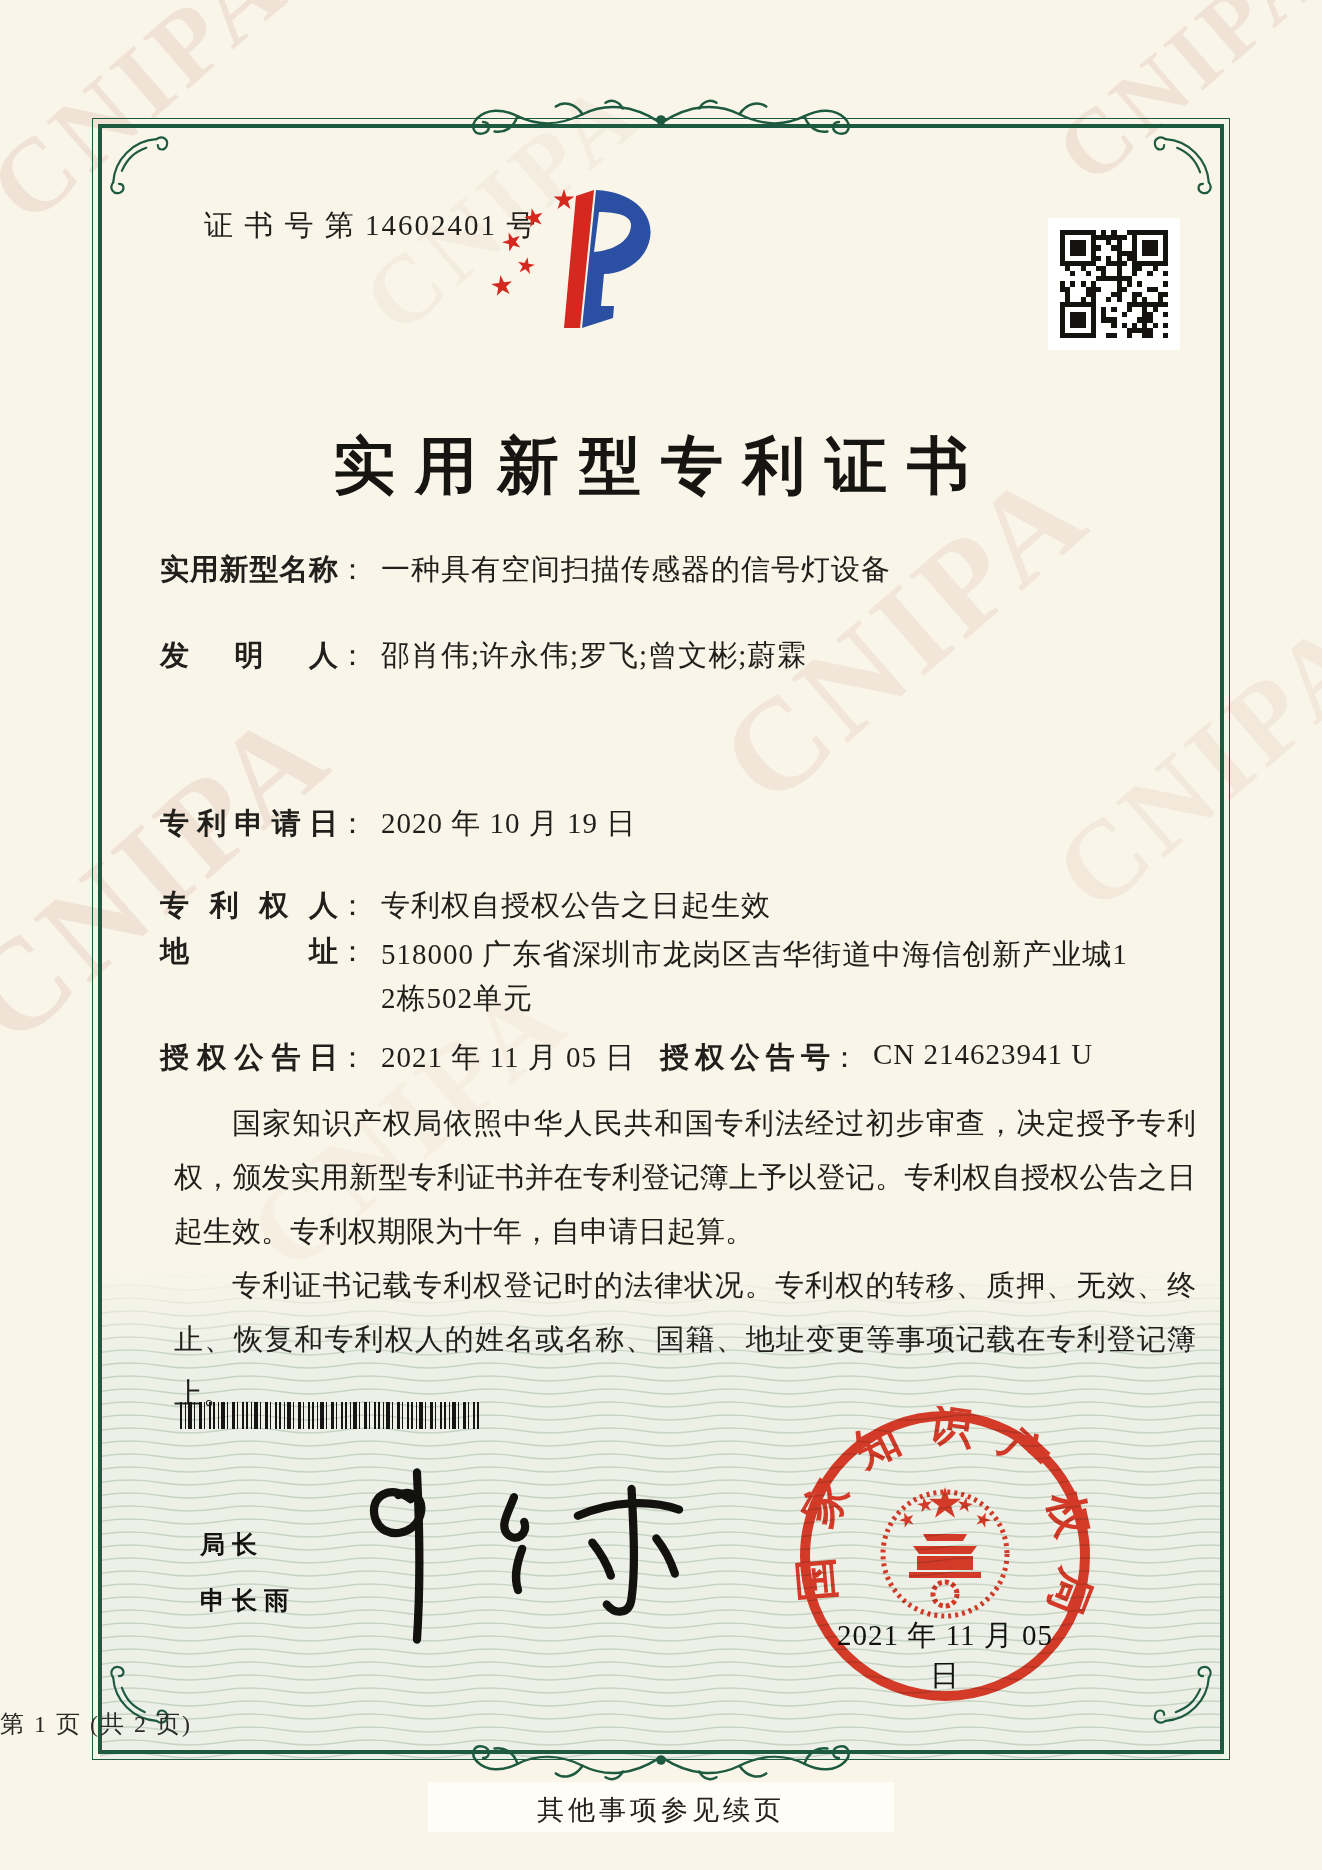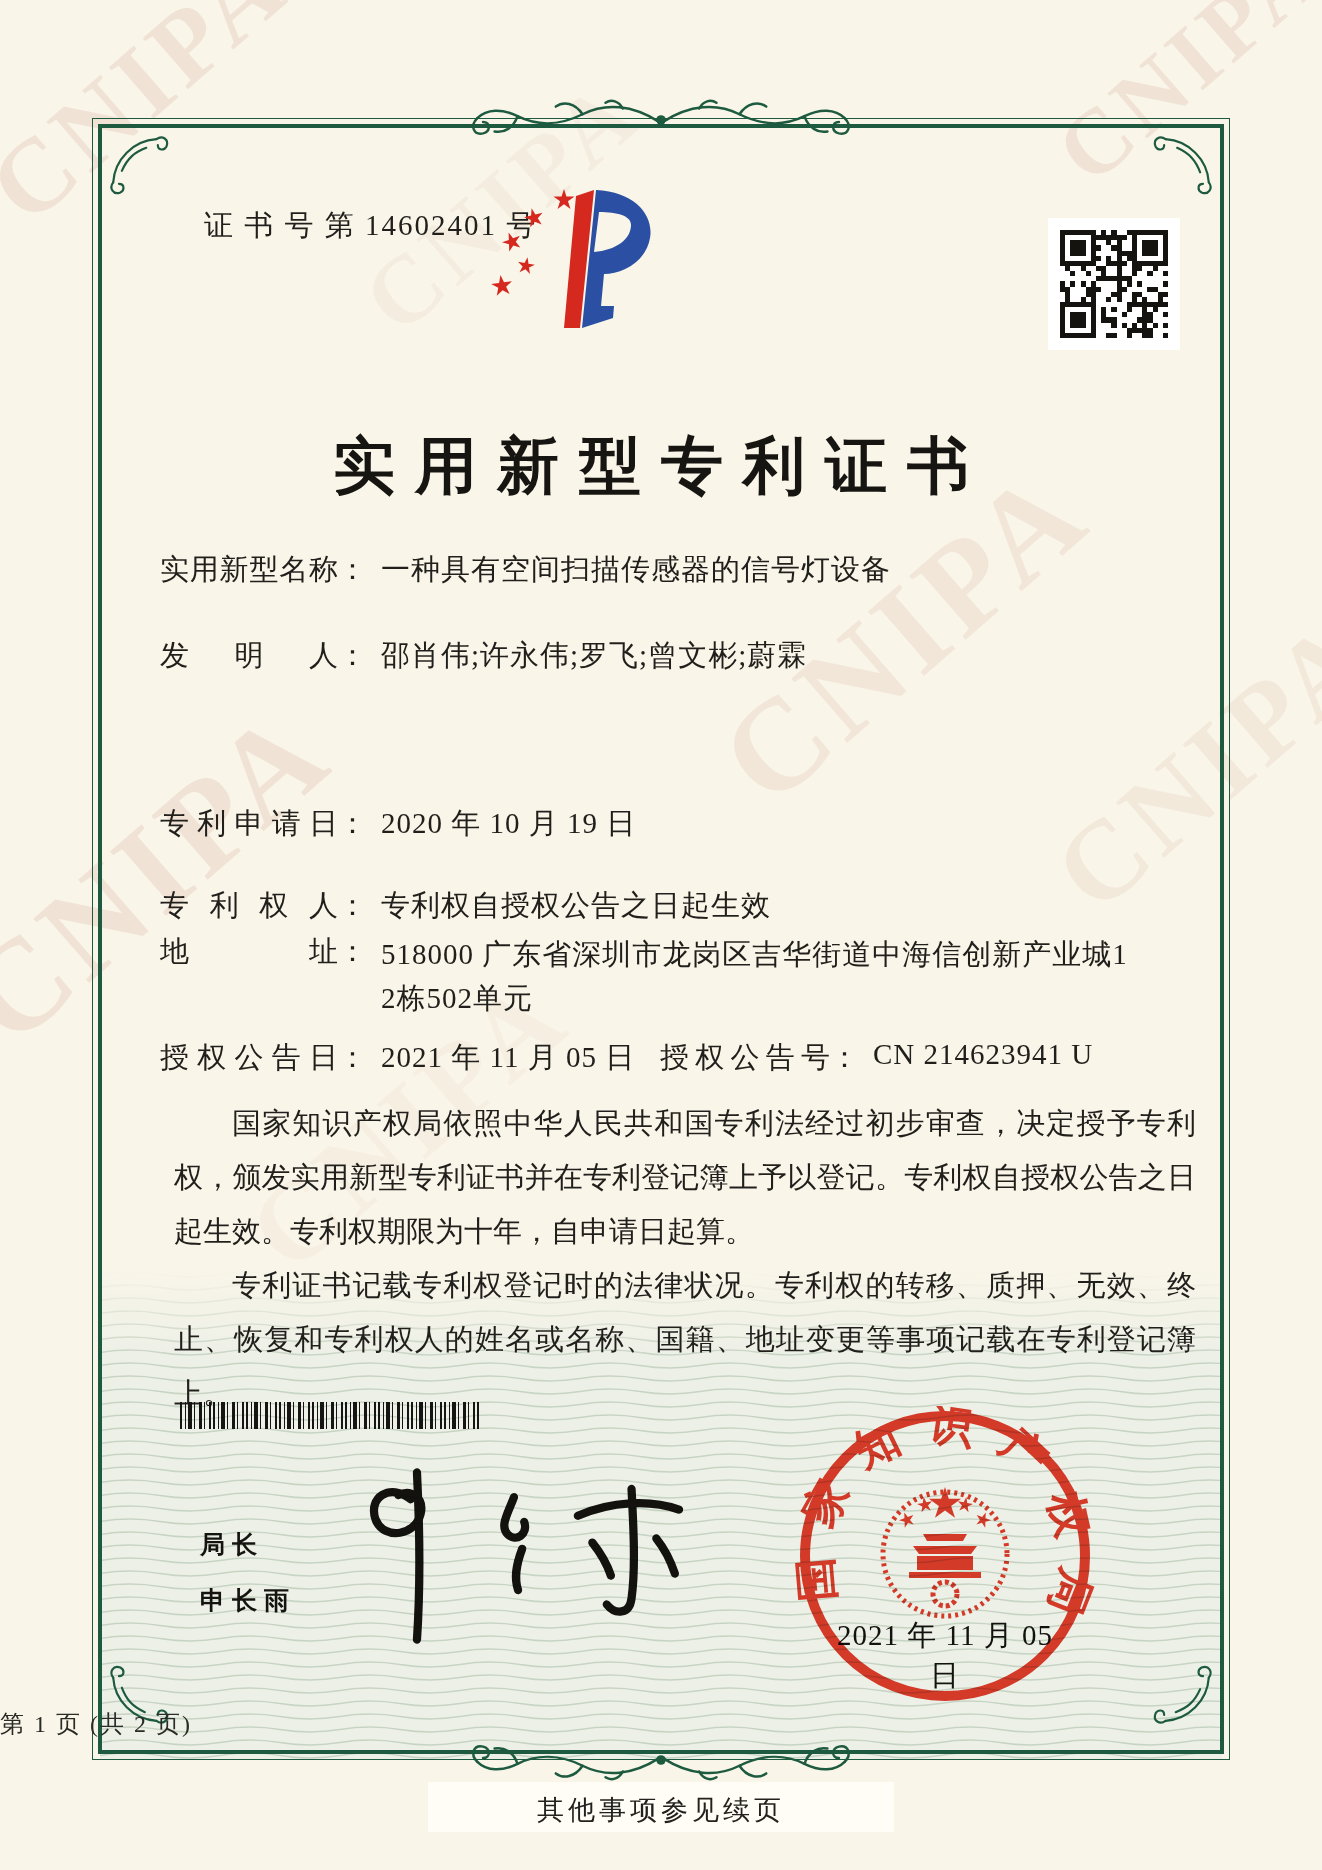--- a/index.html
+++ b/index.html
@@ -33,21 +33,21 @@
           display:flex;align-items:center;justify-content:center;}
   .qr{display:grid;grid-template-columns:repeat(21,1fr);grid-template-rows:repeat(21,1fr);
       width:108px;height:108px;background:#fff;}
   .qr div.on{background:#15130f;}
 
   .title{position:absolute;left:0;top:404px;width:1322px;text-align:center;
          font-size:62px;font-weight:700;letter-spacing:20px;color:#161511;margin-top:20px;}
 
   
   .row{position:absolute;left:160px;width:1030px;font-size:29px;color:var(--ink);}
-  .flabel{display:inline-block;width:178px;text-align:justify;text-align-last:justify;vertical-align:top;}
+  .flabel{display:inline-block;width:178px;text-align:justify;text-align-last:justify;vertical-align:top;font-weight:bold;}
   .fcolon{display:inline-block;vertical-align:top;margin-right:14px;}
   .fvalue{display:inline-block;vertical-align:top;letter-spacing:1px;max-width:800px;}
   .grant2{position:absolute;left:500px;top:0;}
   .grant2 .flabel{width:170px;}
 
   .bodytext{position:absolute;left:158px;top:1096px;width:1022px;font-size:29px;line-height:54px;
             color:var(--ink);text-align:justify;margin-left:16px;}
   .bodytext p{text-indent:2em;}
 
   .barcode{position:absolute;left:180px;top:1402px;width:302px;height:27px;

